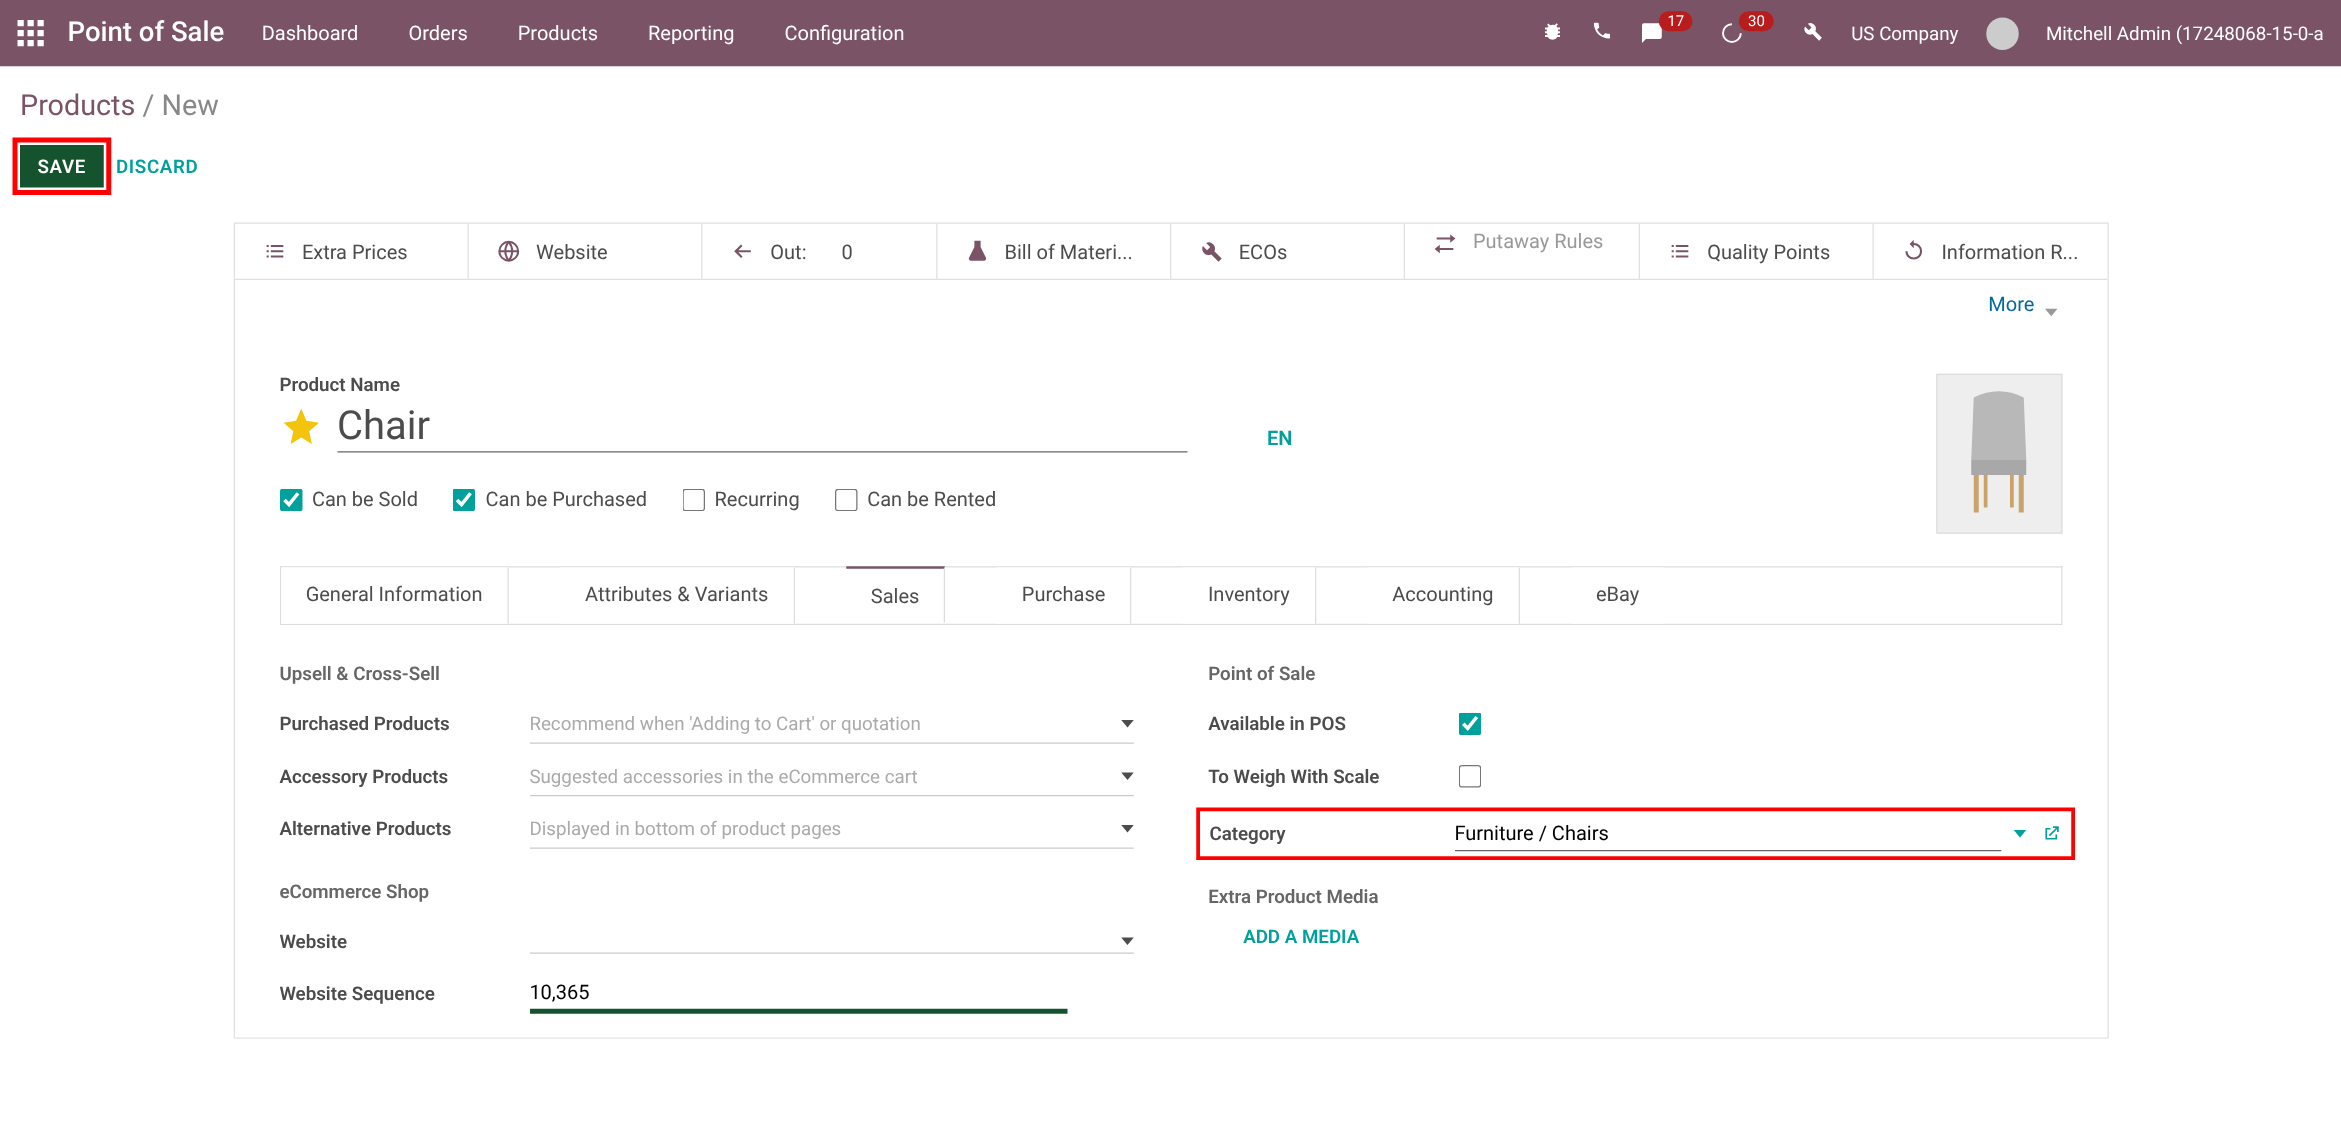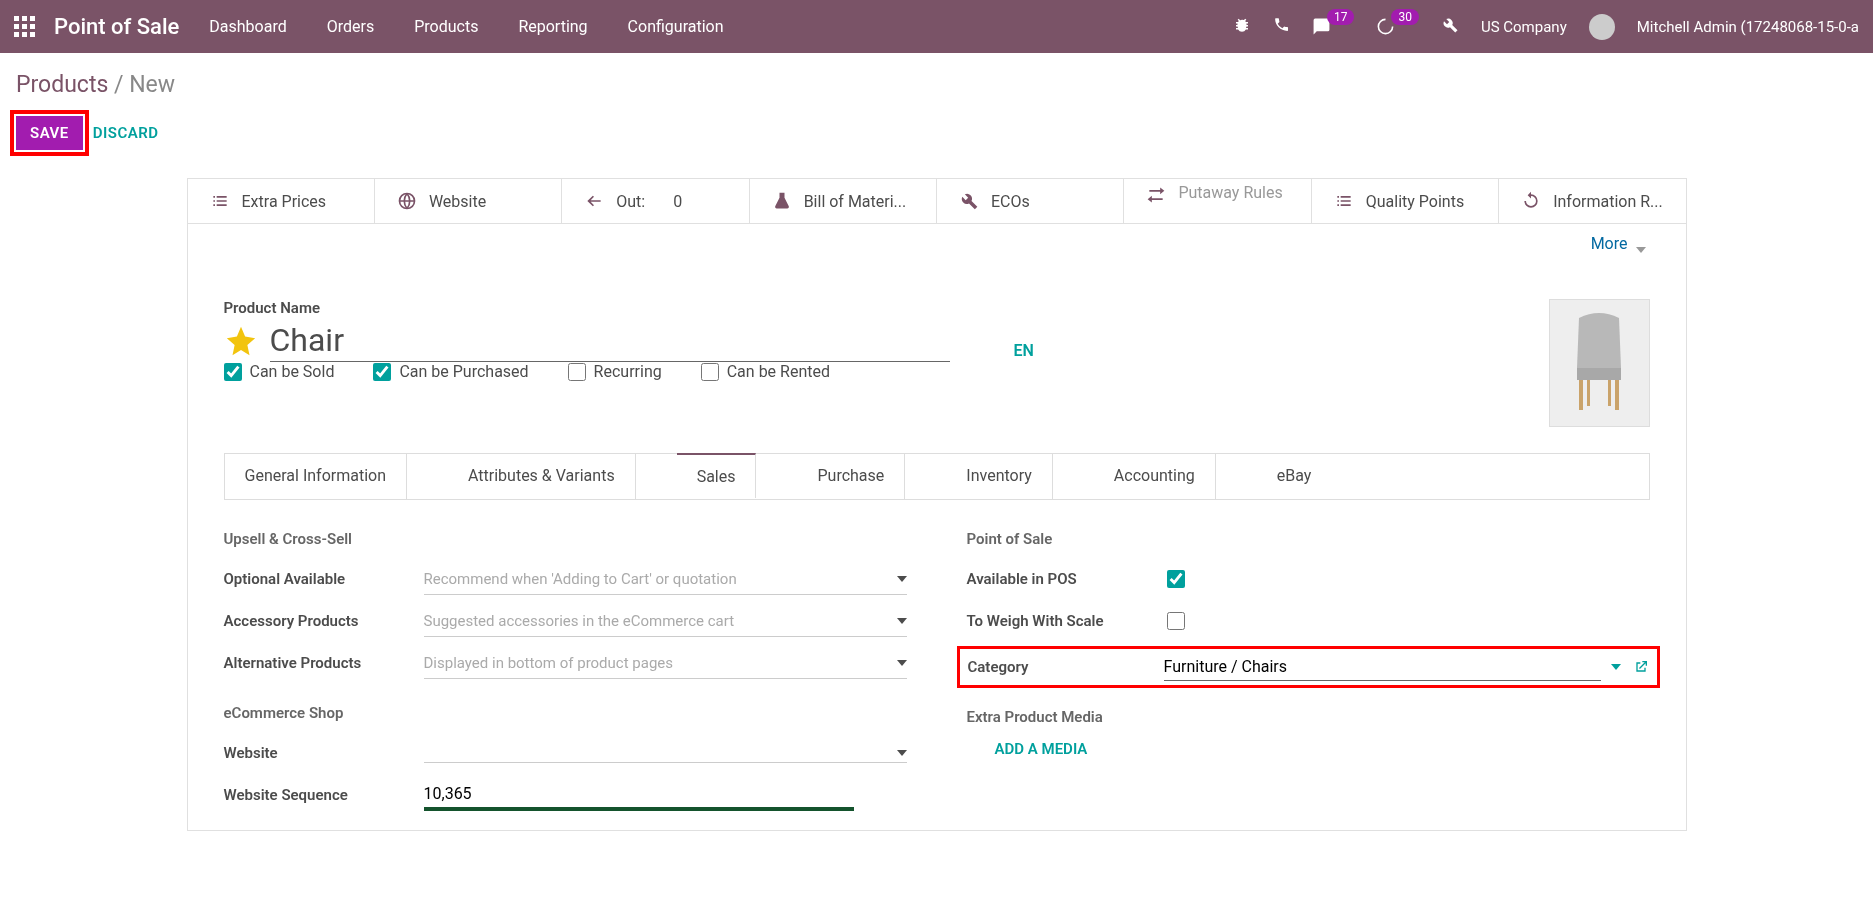--- a/index.html
+++ b/index.html
@@ -5,48 +5,48 @@
 * { margin:0; padding:0; box-sizing:border-box; font-family: -apple-system, BlinkMacSystemFont, "Segoe UI", Roboto, sans-serif; }
 body { background:#fff; color:#4c4c4c; width:1873px; }
 .topbar { background:#7a5367; height:53px; display:flex; align-items:center; color:#fff; padding:0 14px; }
 .topbar .apps{ width:22px;height:22px;display:grid;grid-template-columns:repeat(3,1fr);grid-template-rows:repeat(3,1fr);gap:2px;margin-right:18px;}
 .topbar .apps span{background:#fff;width:5px;height:5px;}
 .topbar .title{font-size:22px;font-weight:500;margin-right:30px;}
 .topbar .menu{display:flex;gap:40px;font-size:16px;}
 .topbar .menu a{color:#fff;text-decoration:none;}
 .topbar .spacer{flex:1;}
 .topbar .right{display:flex;align-items:center;gap:22px;font-size:15px;}
-.topbar .badge{background:#a21caf;border-radius:10px;font-size:12px;padding:1px 7px;margin-left:-4px;position:relative;top:-8px;}
+.topbar .badge{background:#b91c1c;border-radius:10px;font-size:12px;padding:1px 7px;margin-left:-4px;position:relative;top:-8px;}
 .topbar .avatar{width:26px;height:26px;border-radius:50%;background:#ccc;display:inline-block;}
 .topbar svg{fill:#fff;}
 .crumb-row{display:flex;align-items:center;padding:18px 16px 6px;}
 .crumb-row .bc{font-size:23px;}
 .crumb-row .bc a{color:#7a5367;text-decoration:none;}
 .crumb-row .bc .sep,.crumb-row .bc .cur{color:#888;}
 .btn-row{display:flex;align-items:center;padding:6px 16px 22px;}
-.btn-save{background:#a21caf;color:#fff;border:none;padding:8px 14px;font-size:15px;font-weight:600;letter-spacing:.5px;cursor:pointer;}
+.btn-save{background:#14532d;color:#fff;border:none;padding:8px 14px;font-size:15px;font-weight:600;letter-spacing:.5px;cursor:pointer;}
 .btn-discard{background:none;border:none;color:#00a09d;font-size:15px;font-weight:600;letter-spacing:.5px;margin-left:4px;cursor:pointer;}
 .highlight-save{border:4px solid #ff0000;padding:2px;display:inline-block;margin-left:-6px;}
 .sheet{margin:0 auto;max-width:1500px;border:1px solid #e0e0e0;padding:0;}
 .stat-row{display:flex;border-bottom:1px solid #e0e0e0;flex-wrap:wrap;position:relative;}
 .stat{display:flex;align-items:center;gap:10px;padding:10px 20px;border-right:1px solid #e0e0e0;color:#4c4c4c;font-size:16px;min-width:180px;flex:1;white-space:nowrap;overflow:hidden;text-overflow:ellipsis;}
 .stat .ico{color:#7a5367;width:24px;height:24px;display:flex;align-items:center;justify-content:center;}
 .stat svg{width:20px;height:20px;fill:#7a5367;}
 .more-row{padding:10px 40px;text-align:right;color:#0369a1;font-size:16px;display:flex;justify-content:flex-end;align-items:flex-end;gap:8px;}
 .form-body{padding:36px 36px 10px;}
 .top-form{display:flex;gap:40px;}
 .left-top{flex:1;}
 .prod-label{font-size:15px;color:#4c4c4c;margin-bottom:2px;display:block;font-weight:600;}
 .name-row{display:flex;align-items:center;gap:12px;}
 .star{width:34px;height:34px;fill:#f2c40e;}
 .name-input{font-size:32px;border:none;border-bottom:1px solid #666;padding:2px 0;width:680px;color:#4c4c4c;outline:none;}
 .lang{color:#00a09d;font-weight:600;margin-top:20px;font-size:16px;}
 .img-box{width:101px;height:128px;border:1px solid #ddd;background:#eee;display:flex;align-items:center;justify-content:center;}
 .img-box svg{width:80px;height:110px;}
-.checks{display:flex;gap:39px;align-items:center;font-size:16px;color:#4c4c4c;}
+.checks{display:flex;gap:28px;margin-top:28px;align-items:center;font-size:16px;color:#4c4c4c;}
 .chk{display:flex;align-items:center;gap:8px;}
 .chk input{width:18px;height:18px;accent-color:#00a09d;}
 .tabs{display:flex;border:1px solid #ddd;margin-top:26px;border-bottom:none;gap:41px;}
 .tab{padding:12px 20px;border-right:1px solid #ddd;font-size:16px;color:#4c4c4c;cursor:pointer;background:#fff;}
 .tab.active{border-top:2px solid #7a5367;font-weight:400;color:#4c4c4c;position:relative;top:-1px;background:#fff;}
 .tab-content{border-top:1px solid #ddd;padding:30px 0 0;display:flex;gap:60px;}
 .col{flex:1;}
 .sec-title{font-size:15px;color:#666;font-weight:600;margin-bottom:14px;}
 .field-row{display:flex;align-items:center;margin-bottom:8px;min-height:34px;}
 .field-row label{width:200px;font-size:15px;font-weight:600;color:#4c4c4c;}
@@ -250,21 +250,21 @@
       <div class="tab">Purchase</div>
       <div class="tab">Inventory</div>
       <div class="tab">Accounting</div>
       <div class="tab" style="border-right:none;">eBay</div>
     </div>
 
     <div class="tab-content">
       <div class="col">
         <div class="sec-title">Upsell &amp; Cross-Sell</div>
         <div class="field-row">
-          <label>Optional Available</label>
+          <label>Purchased Products</label>
           <div class="m2m">
               <span>Recommend when 'Adding to Cart' or quotation</span>
               <span class="caret"></span>
             </div>
         </div>
         <div class="field-row">
           <label>Accessory Products</label>
           <div class="m2m">
               <span>Suggested accessories in the eCommerce cart</span>
               <span class="caret"></span>

